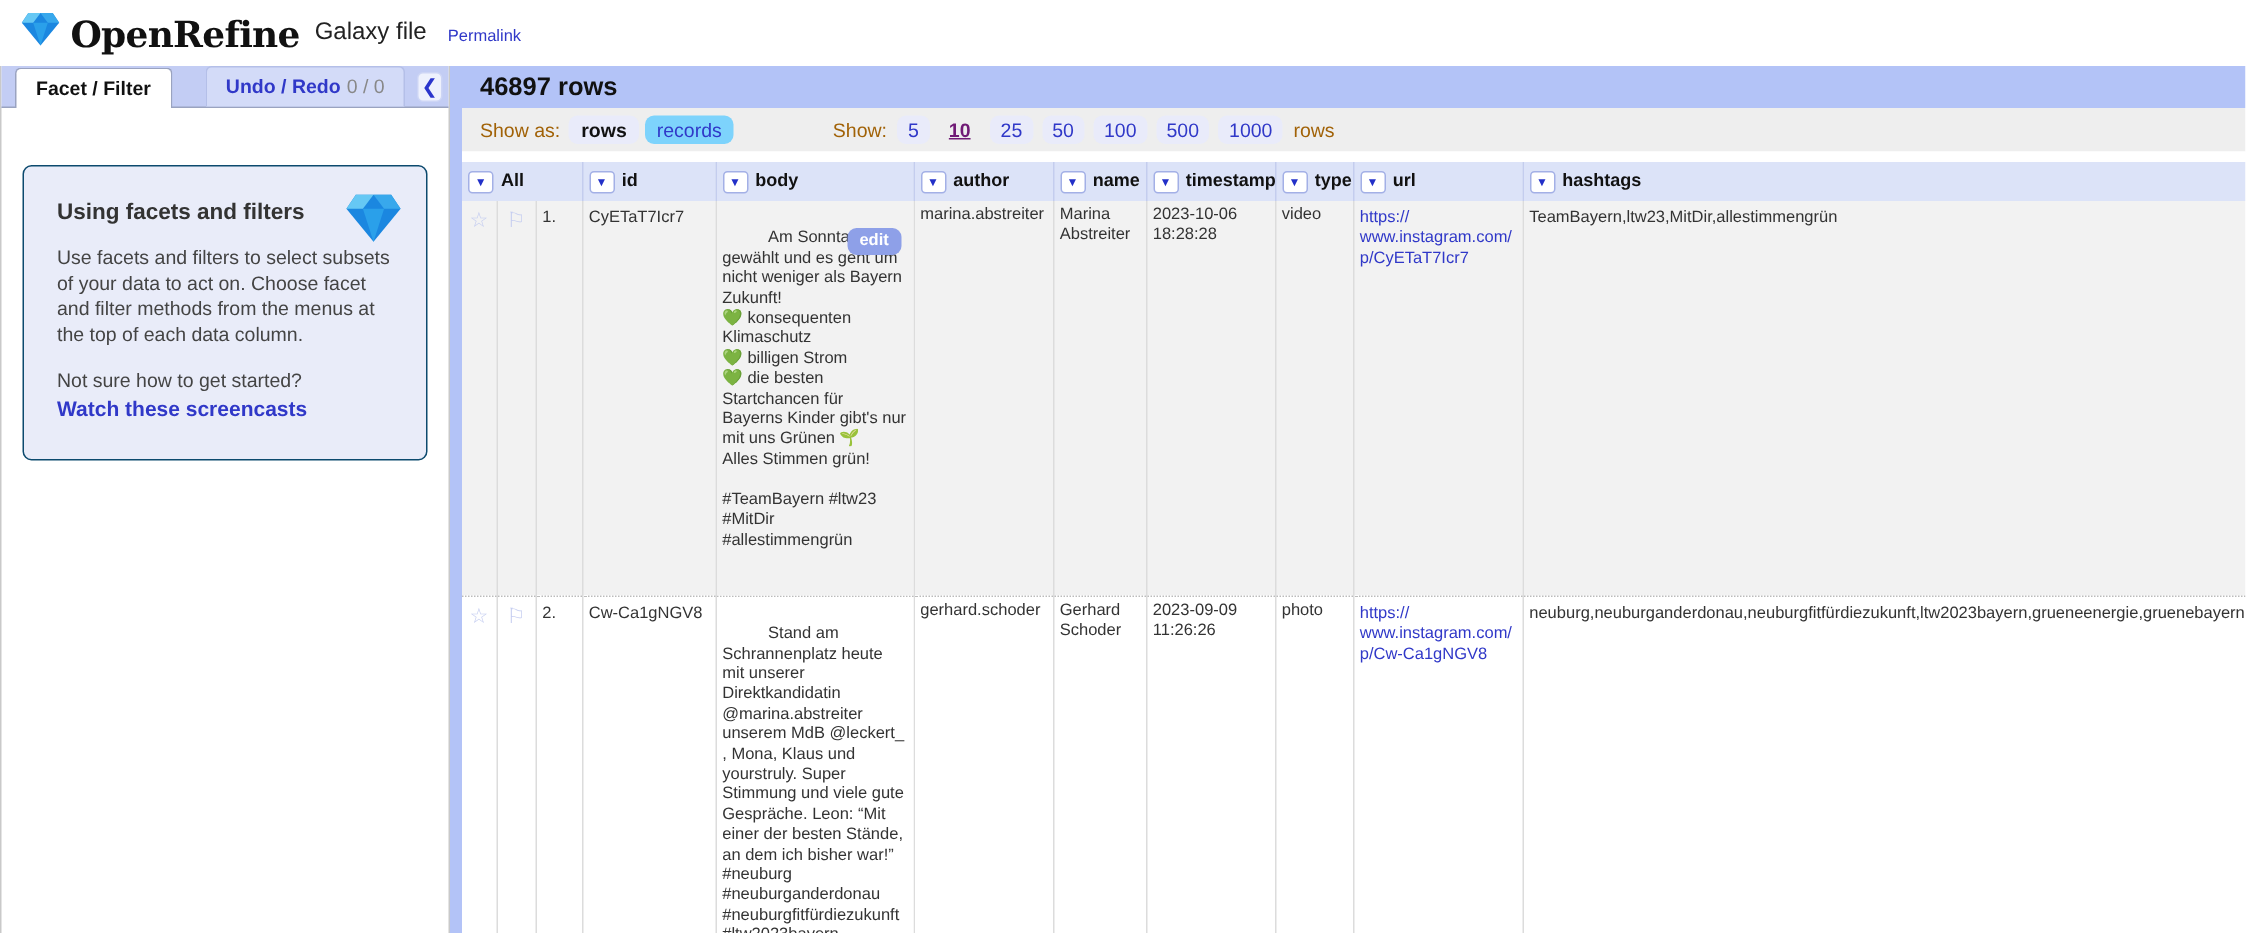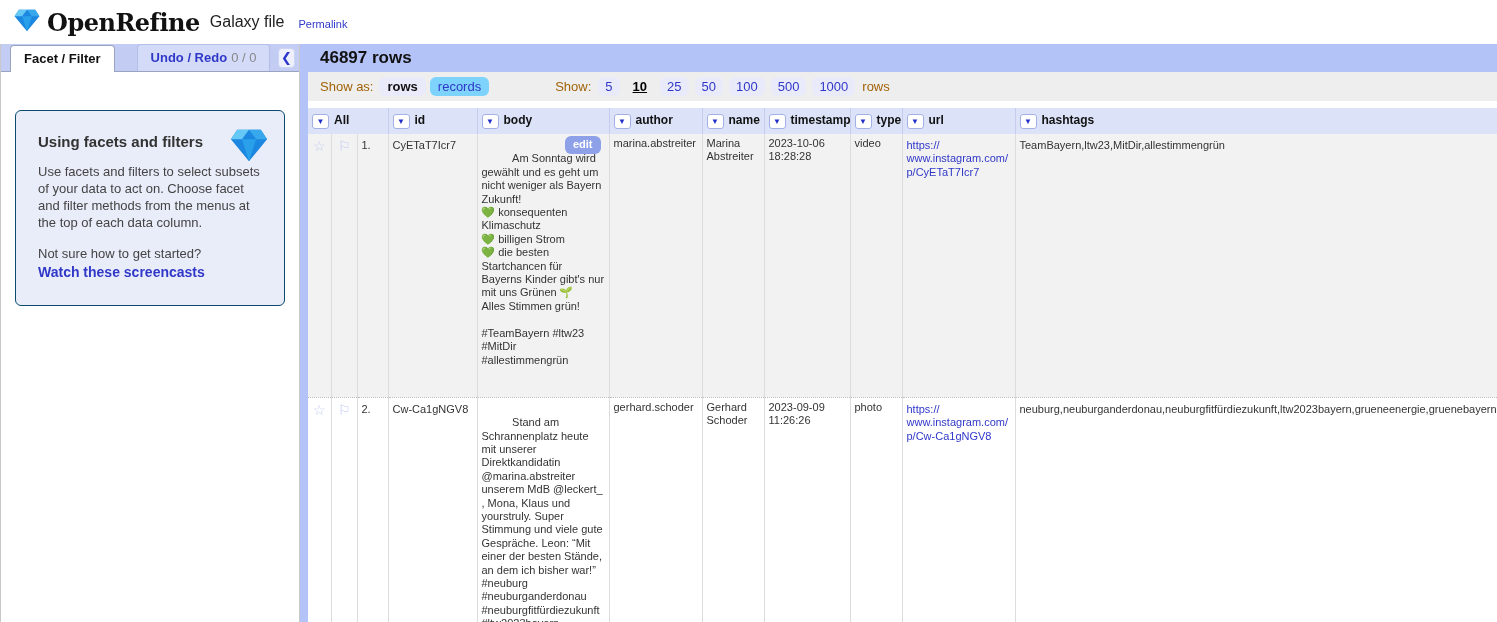--- a/index.html
+++ b/index.html
@@ -42,21 +42,21 @@
   
   .rows-bar { height:28px; background:#b3c3f7; display:flex; align-items:center; padding-left:12px; }
   .rows-count { font-size:17px; font-weight:bold; color:#111; }
   .show-bar { height:29px; background:#eeeeee; display:flex; align-items:center; font-size:13px; padding-left:8px; }
   .show-bar .lbl { color:#a16207; margin:0 4px; }
   .pill { padding:2px 8px; border-radius:6px; margin:0 2px; }
   .pill.opt { background:#7dd3fc; }
   .pill.sel { background:#e9ebfa; font-weight:bold; color:#111; }
   .num { padding:2px 7px; border-radius:6px; margin:0 3px; }
   .num.opt { background:#e9ebfa; }
-  .num.sel { font-weight:bold; color:#000000;text-decoration:underline; }
+  .num.sel { font-weight:bold; color:#701a75;text-decoration:underline; }
   .show-group { margin-left:60px; display:flex; align-items:center; }
   .gap { height:7px; background:#fff; }
 
   
   table.grid { border-collapse:collapse; table-layout:fixed; width:1189px; font-size:11px; }
   table.grid col.c-star{width:23px} col.c-flag{width:26px} col.c-num{width:31px} col.c-id{width:89px}
   col.c-body{width:132px} col.c-author{width:93px} col.c-name{width:62px} col.c-ts{width:86px}
   col.c-type{width:52px} col.c-url{width:113px} col.c-tags{width:482px}
   .grid th { background:#dce3f8; height:26px; text-align:left; font-size:12px; font-weight:bold; color:#111;
     padding:0 4px; border-right:1px solid #c4cdee; white-space:nowrap; vertical-align:middle; }
@@ -66,21 +66,21 @@
     color:#333; line-height:1.22; }
   tr.r-odd td { background:#f2f2f2; }
   tr.r-even td { background:#ffffff; }
   td.c-star, td.c-flag { text-align:center; color:#c5cdf0; font-size:14px; padding-top:4px; cursor:pointer; }
   td.c-num { color:#333; padding-top:5px; }
   td.c-id, td.c-author, td.c-name, td.c-ts, td.c-type { padding-top:5px;margin-top:36px; }
   td.cell-body { white-space:pre-wrap; position:relative; padding-top:5px; }
   td.cell-url { padding-top:5px; }
   td.cell-url .url-link { white-space:pre-line; word-break:break-all; }
   td.cell-tags { white-space:nowrap; overflow:hidden; padding-top:5px; border-right:none; }
-  .edit-btn { position:absolute; top:2px; right:8px; background:#8ea0e8; color:#fff; font-weight:bold; font-size:11px;
+  .edit-btn { position:absolute; top:18px; right:8px; background:#8ea0e8; color:#fff; font-weight:bold; font-size:11px;
     padding:2px 8px 3px 8px; border-radius:6px; cursor:pointer; }
 </style>
 </head>
 <body>
 
 <div class="app-header">
   <span class="gem">
     <svg width="26" height="23" viewBox="0 0 48 42">
       <polygon points="9,1 39,1 47,13 24,41 1,13" fill="#1b87e0"></polygon>
       <polygon points="9,1 24,1 15,13 1,13" fill="#66c8f4"></polygon>

